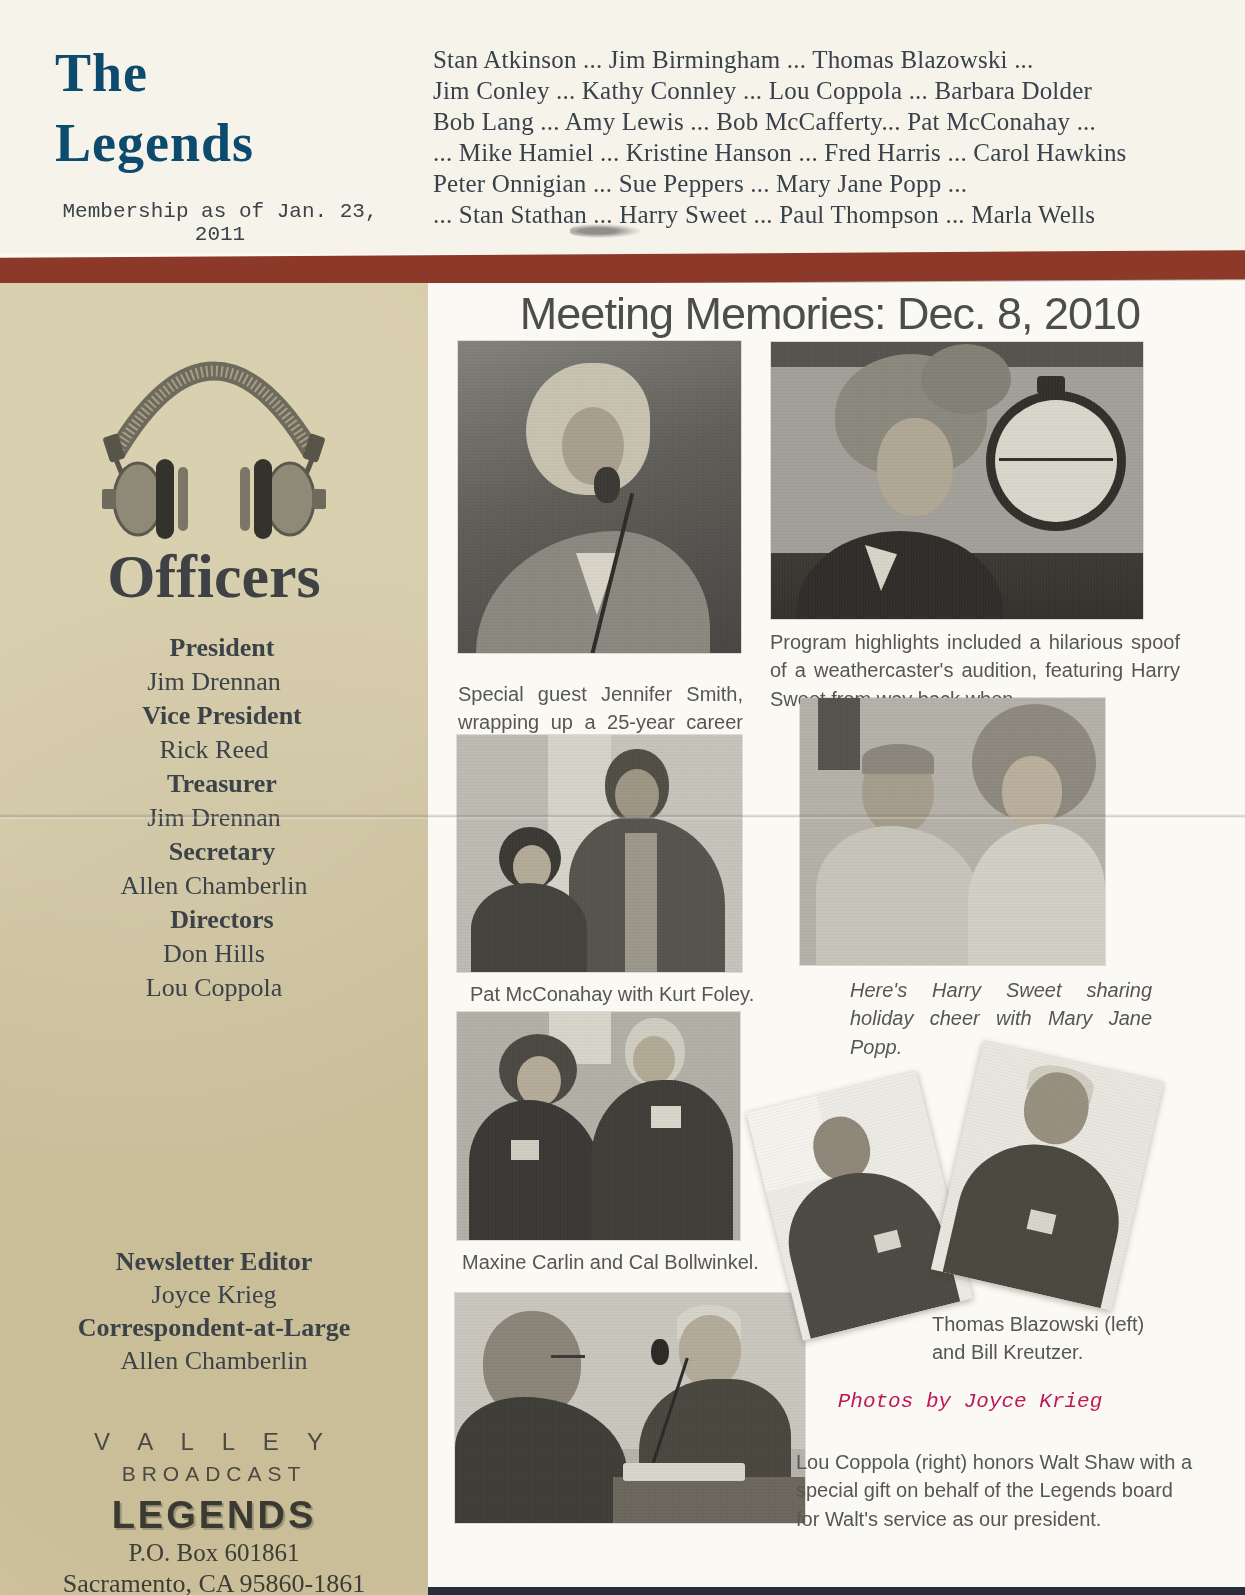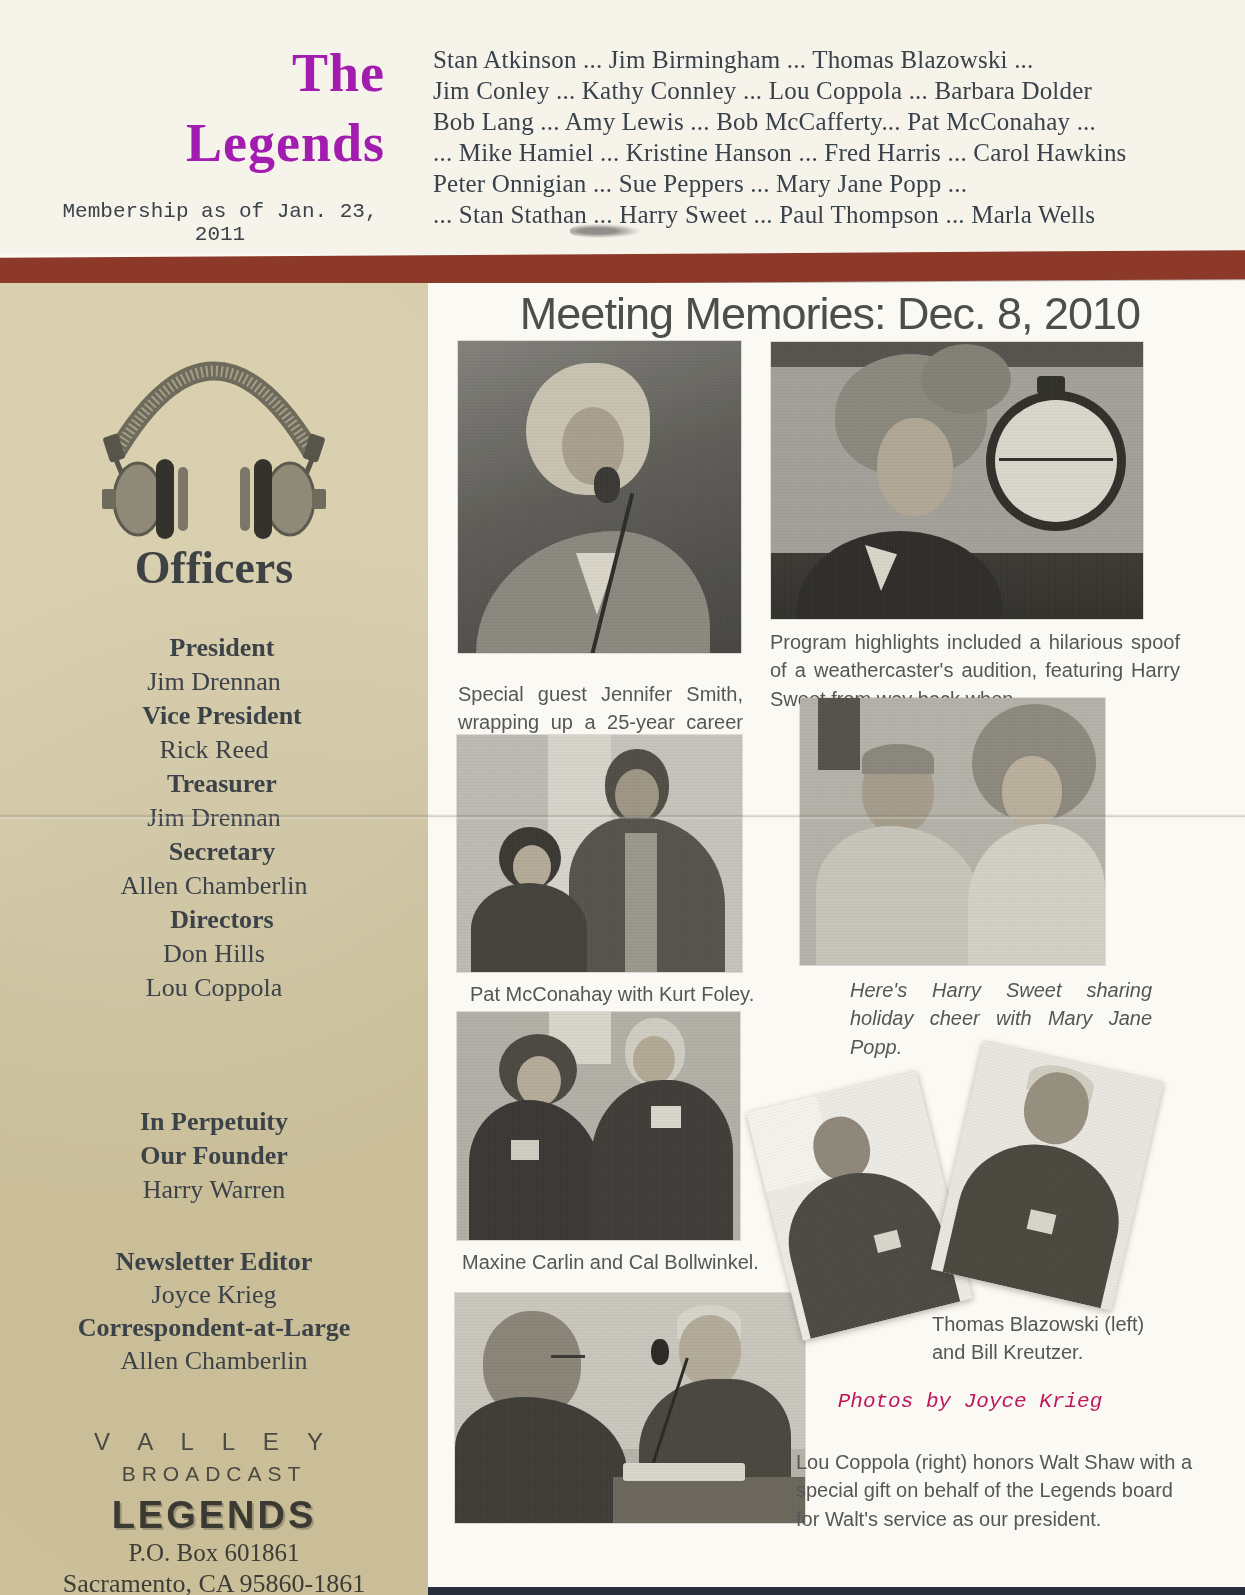--- a/index.html
+++ b/index.html
@@ -1,40 +1,40 @@
 <!DOCTYPE html>
 <html><head>
 <meta charset="utf-8">
 <style>
   html,body{margin:0;padding:0;background:#e8e4d8;}
   #page{position:relative;width:1245px;height:1595px;margin:0 auto;overflow:hidden;
         background:#fbf9f3;font-family:"Liberation Serif","DejaVu Serif",serif;color:#3b4248;}
 
   
   .top-band{position:absolute;left:0;top:0;width:100%;height:254px;background:#f6f3ea;}
-  .mast-title{position:absolute;left:55px;top:38px;width:330px;text-align:right;
-              font-size:54px;font-weight:600;line-height:1.3;color:#a21caf;letter-spacing:1px;}
+  .mast-title{position:absolute;left:55px;top:38px;width:330px;text-align:left;
+              font-size:54px;font-weight:600;line-height:1.3;color:#0c4a6e;letter-spacing:1px;}
   .mast-note{position:absolute;left:40px;top:200px;width:360px;text-align:center;
              font-size:21px;color:#3b4248;font-family:Liberation Mono, monospace;}
   .members{position:absolute;left:433px;top:44px;width:792px;font-size:25px;
            line-height:1.24;color:#39414a;letter-spacing:.2px;}
   .scan-mark{position:absolute;left:570px;top:224px;width:70px;height:14px;border-radius:40%;
              background:radial-gradient(ellipse at 40% 50%,rgba(60,60,60,.55) 0 30%,rgba(60,60,60,.15) 60%,transparent 75%);}
 
   
   .maroon-bar{position:absolute;left:-6px;top:254px;width:1257px;height:29px;background:#8c392a;
               transform:rotate(-.35deg);box-shadow:0 1px 0 rgba(0,0,0,.25);}
 
   
   .sidebar{position:absolute;left:0;top:283px;width:428px;bottom:0;background:#d3c8a2;
            background-image:radial-gradient(circle at 30% 20%,rgba(255,255,255,.14) 0 30%,transparent 60%),
                             radial-gradient(circle at 70% 70%,rgba(120,105,70,.10) 0 40%,transparent 70%);}
   .headphones{position:absolute;left:86px;top:34px;width:256px;height:228px;}
   .officers-title{position:absolute;left:0;top:258px;width:428px;text-align:center;
-                  font-size:46px;font-weight:700;color:#3f4245;}
+                  font-size:62px;font-weight:700;color:#3f4245;}
   .roles{position:absolute;left:0;top:348px;width:428px;text-align:center;font-size:26px;line-height:34px;}
   .roles .lbl{font-weight:700;margin-left:16px;}
   .perpetuity{position:absolute;left:0;top:822px;width:428px;text-align:center;font-size:26px;line-height:34px;}
   .perpetuity .lbl{font-weight:700;}
   .editorial{position:absolute;left:0;top:962px;width:428px;text-align:center;font-size:26px;line-height:33px;}
   .editorial .lbl{font-weight:700;}
   .org{position:absolute;left:0;top:1132px;width:428px;text-align:center;color:#3d3d37;margin-top:13px;}
   .org .l1{font-family:"Liberation Sans","DejaVu Sans",sans-serif;font-size:24px;letter-spacing:11px;color:#4a4a42;}
   .org .l2{font-family:"Liberation Sans","DejaVu Sans",sans-serif;font-size:21px;letter-spacing:6px;margin-top:6px;color:#4a4a42;}
   .org .l3{font-family:"Liberation Sans","DejaVu Sans",sans-serif;font-size:38px;font-weight:800;letter-spacing:3px;
@@ -117,25 +117,20 @@
       <div>Rick Reed</div>
       <div class="lbl">Treasurer</div>
       <div>Jim Drennan</div>
       <div class="lbl">Secretary</div>
       <div>Allen Chamberlin</div>
       <div class="lbl">Directors</div>
       <div>Don Hills</div>
       <div>Lou Coppola</div>
     </div>
 
-    <div class="perpetuity">
-      <div class="lbl">In Perpetuity</div>
-      <div class="lbl">Our Founder</div>
-      <div>Harry Warren</div>
-    </div>
 
     <div class="editorial">
       <div class="lbl">Newsletter Editor</div>
       <div>Joyce Krieg</div>
       <div class="lbl">Correspondent-at-Large</div>
       <div>Allen Chamberlin</div>
     </div>
 
     <div class="org">
       <div class="l1">V A L L E Y</div>

